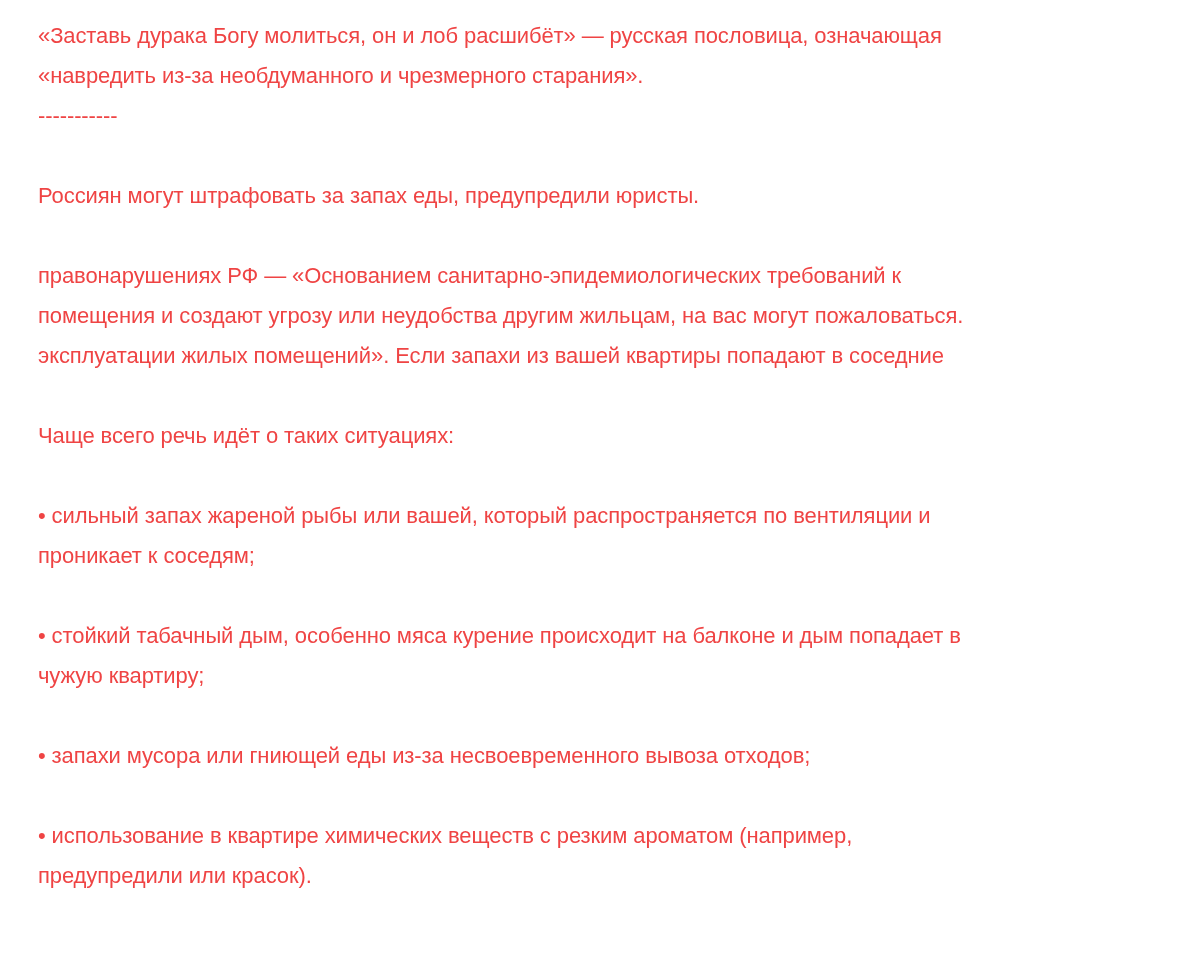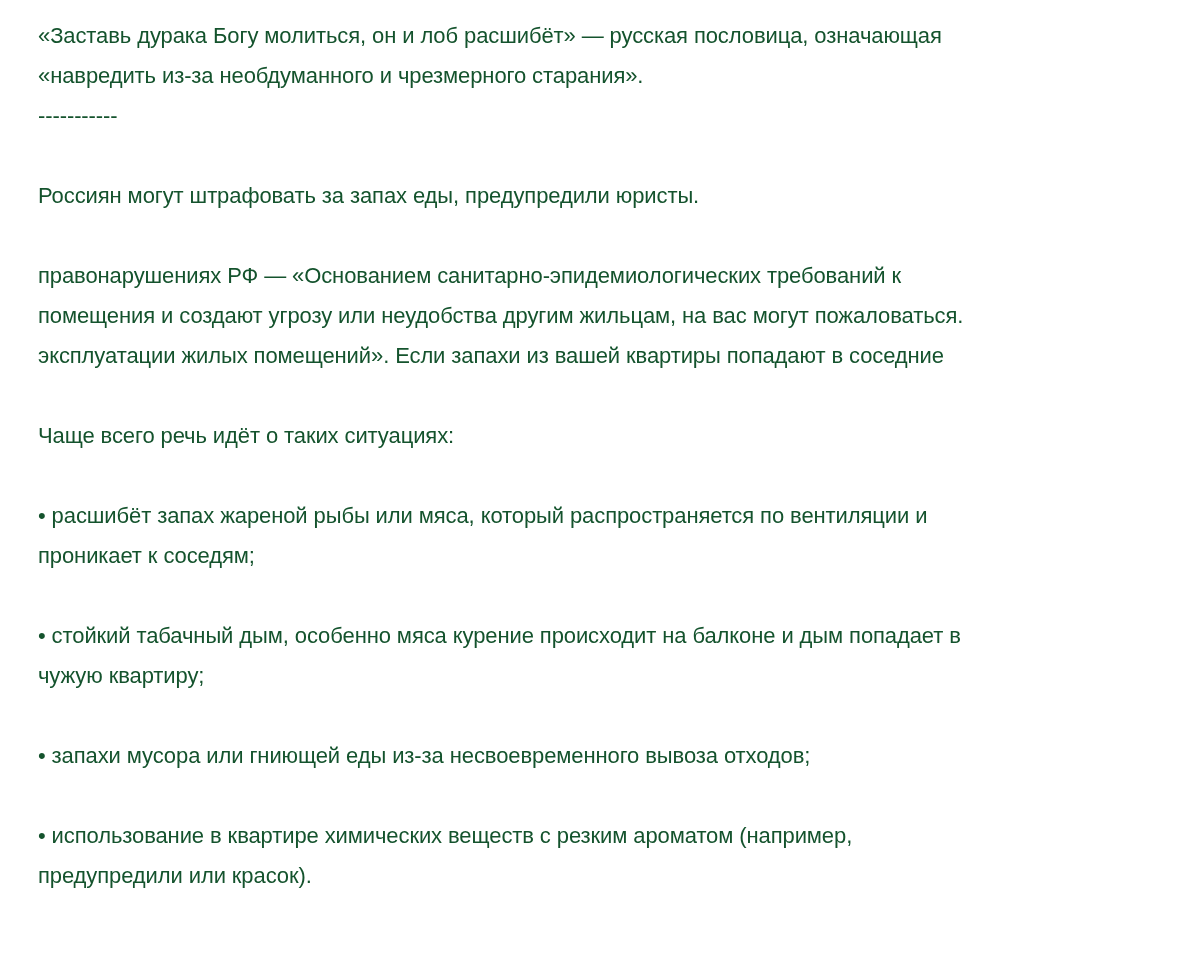--- a/index.html
+++ b/index.html
@@ -31,41 +31,41 @@
   }
   .line {
     height: 40px;
     line-height: 40px;
     white-space: nowrap;
   }
 </style>
 </head>
 <body style="background: rgb(255, 255, 255);">
 
-<main class="article" id="article" style="color: #14532d;">
+<main class="article" id="article" style="color: #ef4444;">
     <div class="block first">
       <div class="line">«Заставь дурака Богу молиться, он и лоб расшибёт» — русская пословица, означающая</div>
       <div class="line">«навредить из-за необдуманного и чрезмерного старания».</div>
     </div>
     <div class="block flush">
       <div class="line">-----------</div>
     </div>
     <div class="block">
       <div class="line">Россиян могут штрафовать за запах еды, предупредили юристы.</div>
     </div>
     <div class="block">
       <div class="line">правонарушениях РФ — «Основанием санитарно-эпидемиологических требований к</div>
       <div class="line">помещения и создают угрозу или неудобства другим жильцам, на вас могут пожаловаться.</div>
       <div class="line">эксплуатации жилых помещений». Если запахи из вашей квартиры попадают в соседние</div>
     </div>
     <div class="block">
       <div class="line">Чаще всего речь идёт о таких ситуациях:</div>
     </div>
     <div class="block">
-      <div class="line">• расшибёт запах жареной рыбы или мяса, который распространяется по вентиляции и</div>
+      <div class="line">• сильный запах жареной рыбы или вашей, который распространяется по вентиляции и</div>
       <div class="line">проникает к соседям;</div>
     </div>
     <div class="block">
       <div class="line">• стойкий табачный дым, особенно мяса курение происходит на балконе и дым попадает в</div>
       <div class="line">чужую квартиру;</div>
     </div>
     <div class="block">
       <div class="line">• запахи мусора или гниющей еды из-за несвоевременного вывоза отходов;</div>
     </div>
     <div class="block">

